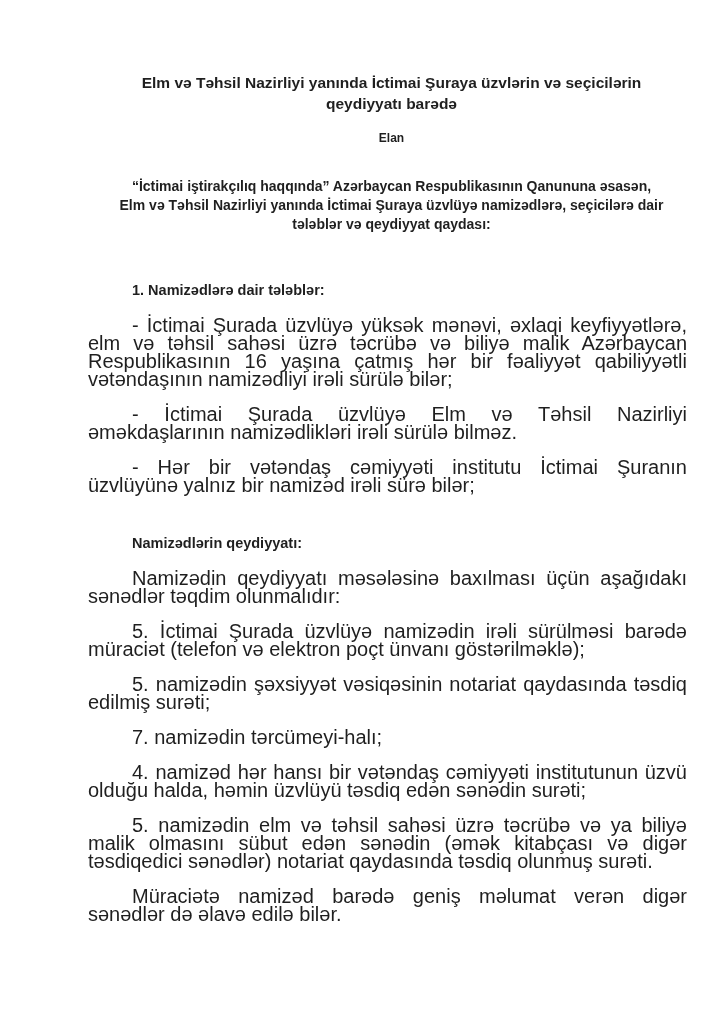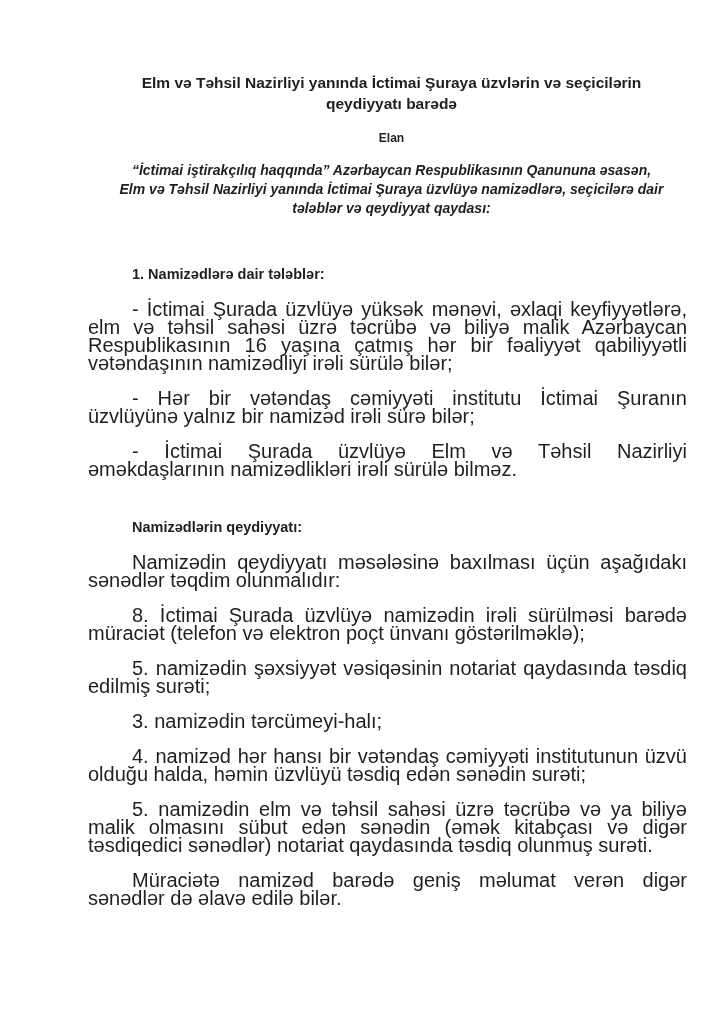--- a/index.html
+++ b/index.html
@@ -34,22 +34,21 @@
   .announcement {
     font-weight: bold;
     font-size: 12px;
     line-height: 22px;
     margin-top: 13px;
   }
   .intro {
     font-weight: bold;
     font-size: 14px;
     line-height: 19px;
-    margin-top: 12px;
-    font-style: italic;
+    margin-top: 28px;
   }
   .section-heading {
     font-weight: bold;
     font-size: 14.5px;
     line-height: 18px;
     padding-left: 44px;
   }
   .heading-requirements {
     margin-top: 47px;
   }
@@ -80,28 +79,28 @@
 
   <div class="intro">
     <div class="center-line">“İctimai iştirakçılıq haqqında” Azərbaycan Respublikasının Qanununa əsasən,</div>
     <div class="center-line">Elm və Təhsil Nazirliyi yanında İctimai Şuraya üzvlüyə namizədlərə, seçicilərə dair</div>
     <div class="center-line">tələblər və qeydiyyat qaydası:</div>
   </div>
 
   <div class="section">
     <div class="section-heading heading-requirements">1. Namizədlərə dair tələblər:</div>
     <p class="para">- İctimai Şurada üzvlüyə yüksək mənəvi, əxlaqi keyfiyyətlərə, elm və təhsil sahəsi üzrə təcrübə və biliyə malik Azərbaycan Respublikasının 16 yaşına çatmış hər bir fəaliyyət qabiliyyətli vətəndaşının namizədliyi irəli sürülə bilər;</p>
+    <p class="para">- İctimai Şurada üzvlüyə Elm və Təhsil Nazirliyi əməkdaşlarının namizədlikləri irəli sürülə bilməz.</p>
     <p class="para">- Hər bir vətəndaş cəmiyyəti institutu İctimai Şuranın üzvlüyünə yalnız bir namizəd irəli sürə bilər;</p>
-    <p class="para">- İctimai Şurada üzvlüyə Elm və Təhsil Nazirliyi əməkdaşlarının namizədlikləri irəli sürülə bilməz.</p>
   </div>
 
   <div class="section">
     <div class="section-heading heading-registration">Namizədlərin qeydiyyatı:</div>
     <p class="para">Namizədin qeydiyyatı məsələsinə baxılması üçün aşağıdakı sənədlər təqdim olunmalıdır:</p>
-    <p class="para">8. İctimai Şurada üzvlüyə namizədin irəli sürülməsi barədə müraciət (telefon və elektron poçt ünvanı göstərilməklə);</p>
+    <p class="para">5. İctimai Şurada üzvlüyə namizədin irəli sürülməsi barədə müraciət (telefon və elektron poçt ünvanı göstərilməklə);</p>
     <p class="para">5. namizədin şəxsiyyət vəsiqəsinin notariat qaydasında təsdiq edilmiş surəti;</p>
-    <p class="para">3. namizədin tərcümeyi-halı;</p>
+    <p class="para">7. namizədin tərcümeyi-halı;</p>
     <p class="para">4. namizəd hər hansı bir vətəndaş cəmiyyəti institutunun üzvü olduğu halda, həmin üzvlüyü təsdiq edən sənədin surəti;</p>
     <p class="para">5. namizədin elm və təhsil sahəsi üzrə təcrübə və ya biliyə malik olmasını sübut edən sənədin (əmək kitabçası və digər təsdiqedici sənədlər) notariat qaydasında təsdiq olunmuş surəti.</p>
     <p class="para">Müraciətə namizəd barədə geniş məlumat verən digər sənədlər də əlavə edilə bilər.</p>
   </div>
 
 </div>
 
 </body></html>

